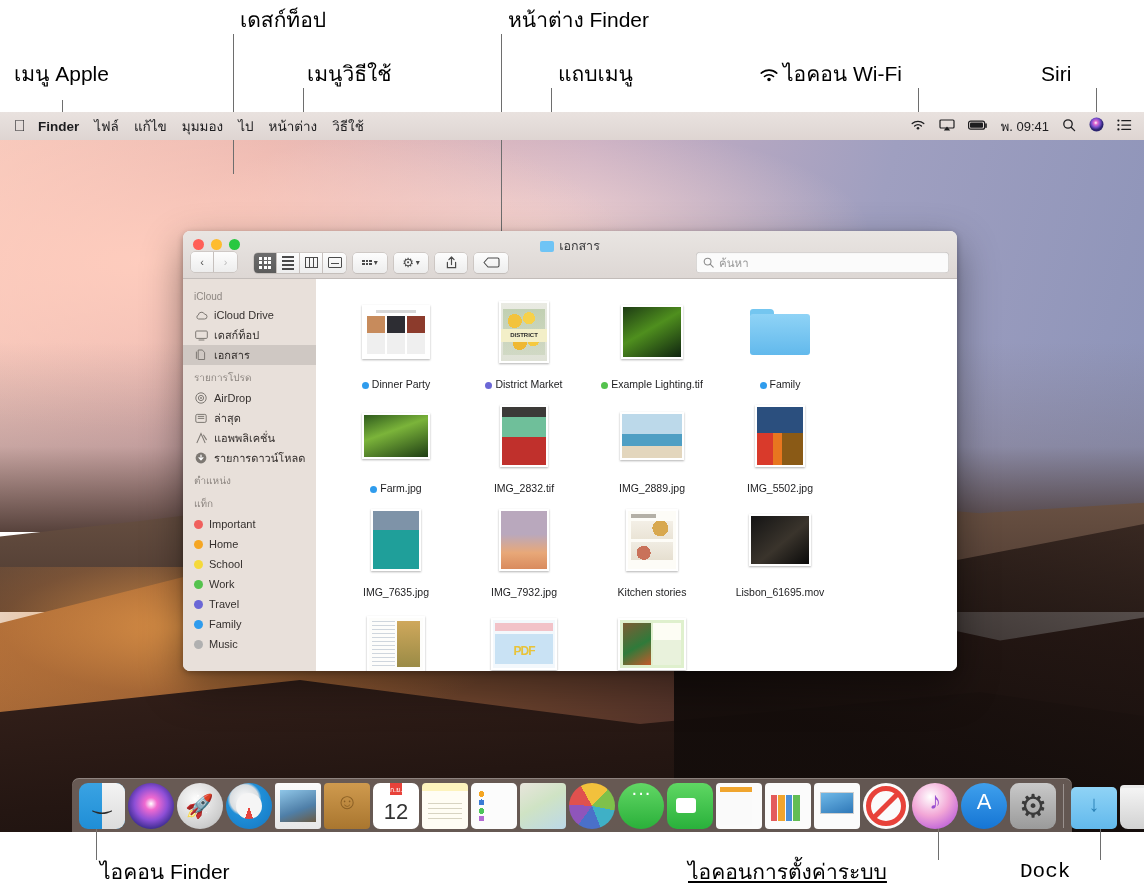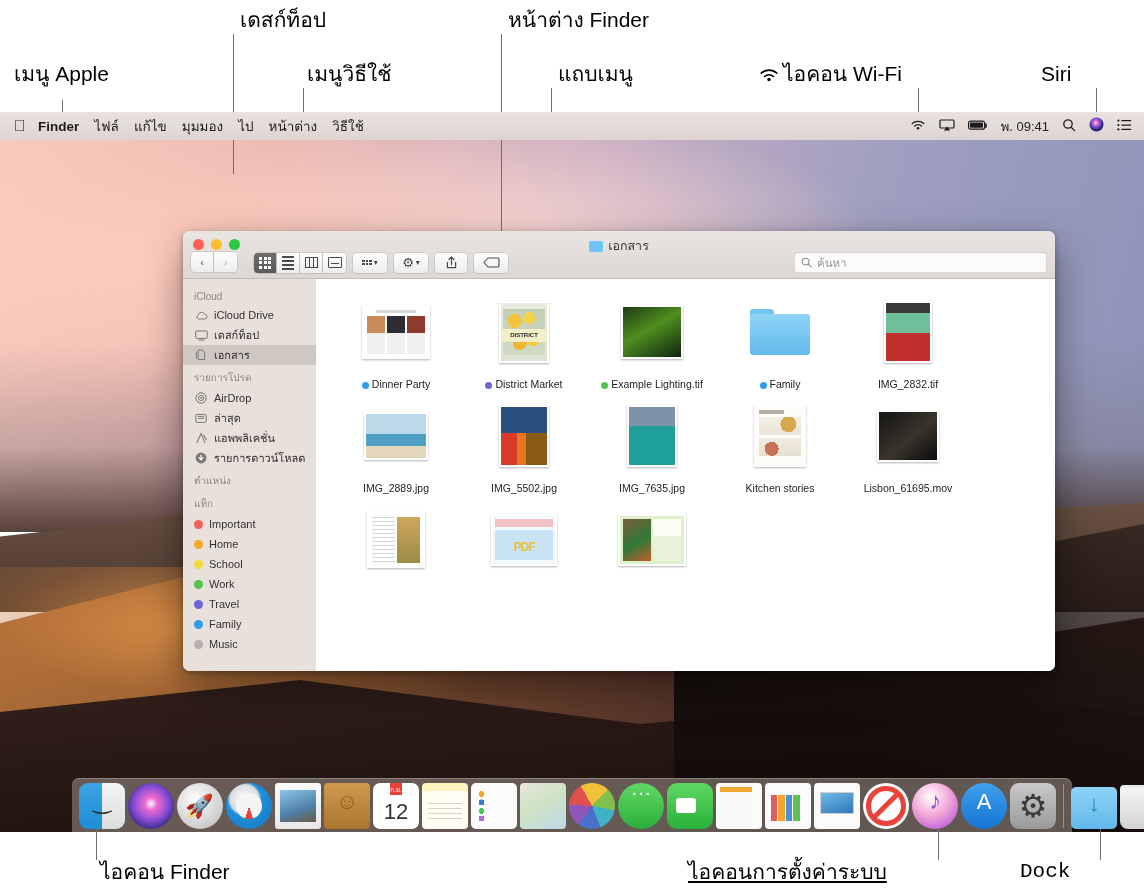--- a/index.html
+++ b/index.html
@@ -64,21 +64,21 @@
   }
   #menubar .apple { margin-left: 14px; margin-right: 12px; font-size: 16px; line-height: 1; }
   #menubar .mi { margin-right: 15px; white-space: nowrap; }
   #menubar .mi.bold { font-weight: bold; }
   #menubar .right { margin-left: auto; display: flex; align-items: center; gap: 13px; padding-right: 12px; }
   #menubar .right .clock { font-size: 13px; }
   .mb-ic { display: inline-block; }
 
   
   #finder {
-    position: absolute; left: 183px; top: 231px; width: 872px; height: 440px;
+    position: absolute; left: 183px; top: 231px; width: 774px; height: 440px;
     background: #fff; border-radius: 7px; overflow: hidden;
     box-shadow: 0 16px 40px rgba(0,0,0,.42), 0 2px 6px rgba(0,0,0,.3);
     z-index: 20; display: flex; flex-direction: column;
   }
   #titlebar {
     height: 48px; background: linear-gradient(180deg, #e9e5e2 0%, #ddd7d4 100%);
     border-bottom: 1px solid #c2bcb9; position: relative; flex: none;
   }
   .lights { position: absolute; left: 10px; top: 8px; display: flex; gap: 7px; }
   .light { width: 11px; height: 11px; border-radius: 50%; }
@@ -525,20 +525,28 @@
             <div class="thumbwrap">
               <div class="folder">
                 <div class="tab"></div>
                 <div class="bd"></div>
               </div>
             </div>
             <div class="lbl"><span class="tagdot" style="background:#2f9ced"></span><span>Family</span></div>
           </div>
           <div class="cell">
             <div class="thumbwrap">
+              <div class="thumb" style="width:68px;height:46px;padding:2px">
+                <div style="width:100%;height:100%;background:linear-gradient(160deg,#2e5a1d,#7bb43a 40%,#1e3d14)"></div>
+              </div>
+            </div>
+            <div class="lbl"><span class="tagdot" style="background:#2f9ced"></span><span>Farm.jpg</span></div>
+          </div>
+          <div class="cell">
+            <div class="thumbwrap">
               <div class="thumb" style="width:48px;height:62px;padding:2px">
                 <div style="width:100%;height:100%;background:linear-gradient(180deg,#3c3a38 0 18%,#6fbf9a 18% 52%,#c0302c 52% 100%)"></div>
               </div>
             </div>
             <div class="lbl"><span>IMG_2832.tif</span></div>
           </div>
           <div class="cell">
             <div class="thumbwrap">
               <div class="thumb" style="width:64px;height:48px;padding:2px">
                 <div style="width:100%;height:100%;background:linear-gradient(180deg,#bcd9ea 0 45%,#4f9fc4 45% 72%,#e3d6bd 72% 100%)"></div>
@@ -554,20 +562,28 @@
             </div>
             <div class="lbl"><span>IMG_5502.jpg</span></div>
           </div>
           <div class="cell">
             <div class="thumbwrap">
               <div class="thumb" style="width:50px;height:62px;padding:2px">
                 <div style="width:100%;height:100%;background:linear-gradient(180deg,#7e93a8 0 32%,#1f9f9a 32% 100%)"></div>
               </div>
             </div>
             <div class="lbl"><span>IMG_7635.jpg</span></div>
+          </div>
+          <div class="cell">
+            <div class="thumbwrap">
+              <div class="thumb" style="width:50px;height:62px;padding:2px">
+                <div style="width:100%;height:100%;background:linear-gradient(180deg,#b9a8bd 0 40%,#e8a878 72%,#d98b5e 100%)"></div>
+              </div>
+            </div>
+            <div class="lbl"><span>IMG_7932.jpg</span></div>
           </div>
           <div class="cell">
             <div class="thumbwrap">
               <div class="thumb" style="width:52px;height:62px;padding:2px">
                 <div style="width:100%;height:100%;background:#fdfcf7;padding:3px">
                   <div style="height:4px;background:#b4b0a6;width:60%"></div>
                   <div style="margin-top:3px;height:18px;background:radial-gradient(circle at 70% 40%,#d8a84f 0 8px,transparent 8px),linear-gradient(180deg,#f3efe6,#eae4d6)"></div>
                   <div style="margin-top:3px;height:18px;background:radial-gradient(circle at 30% 60%,#c9725a 0 7px,transparent 7px),linear-gradient(180deg,#f0ece2,#e6dfd0)"></div>
                 </div>
               </div>

